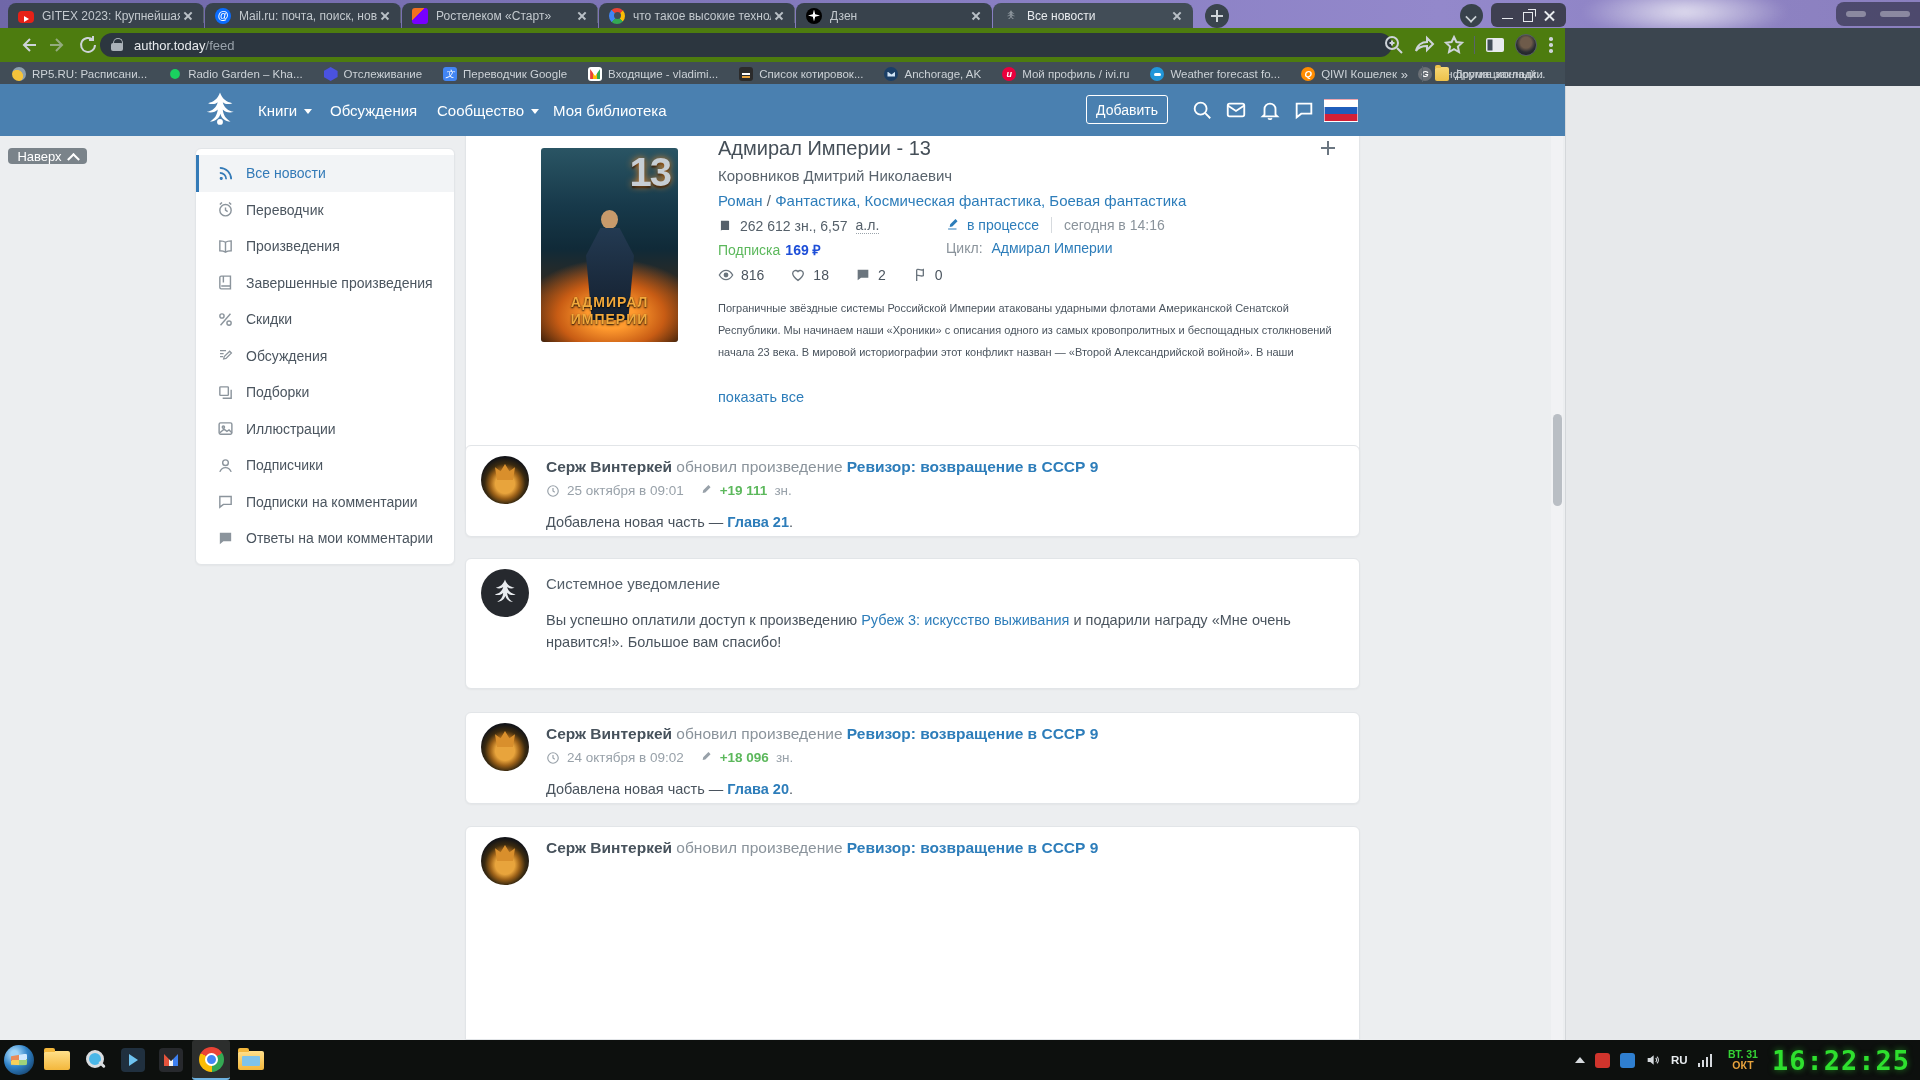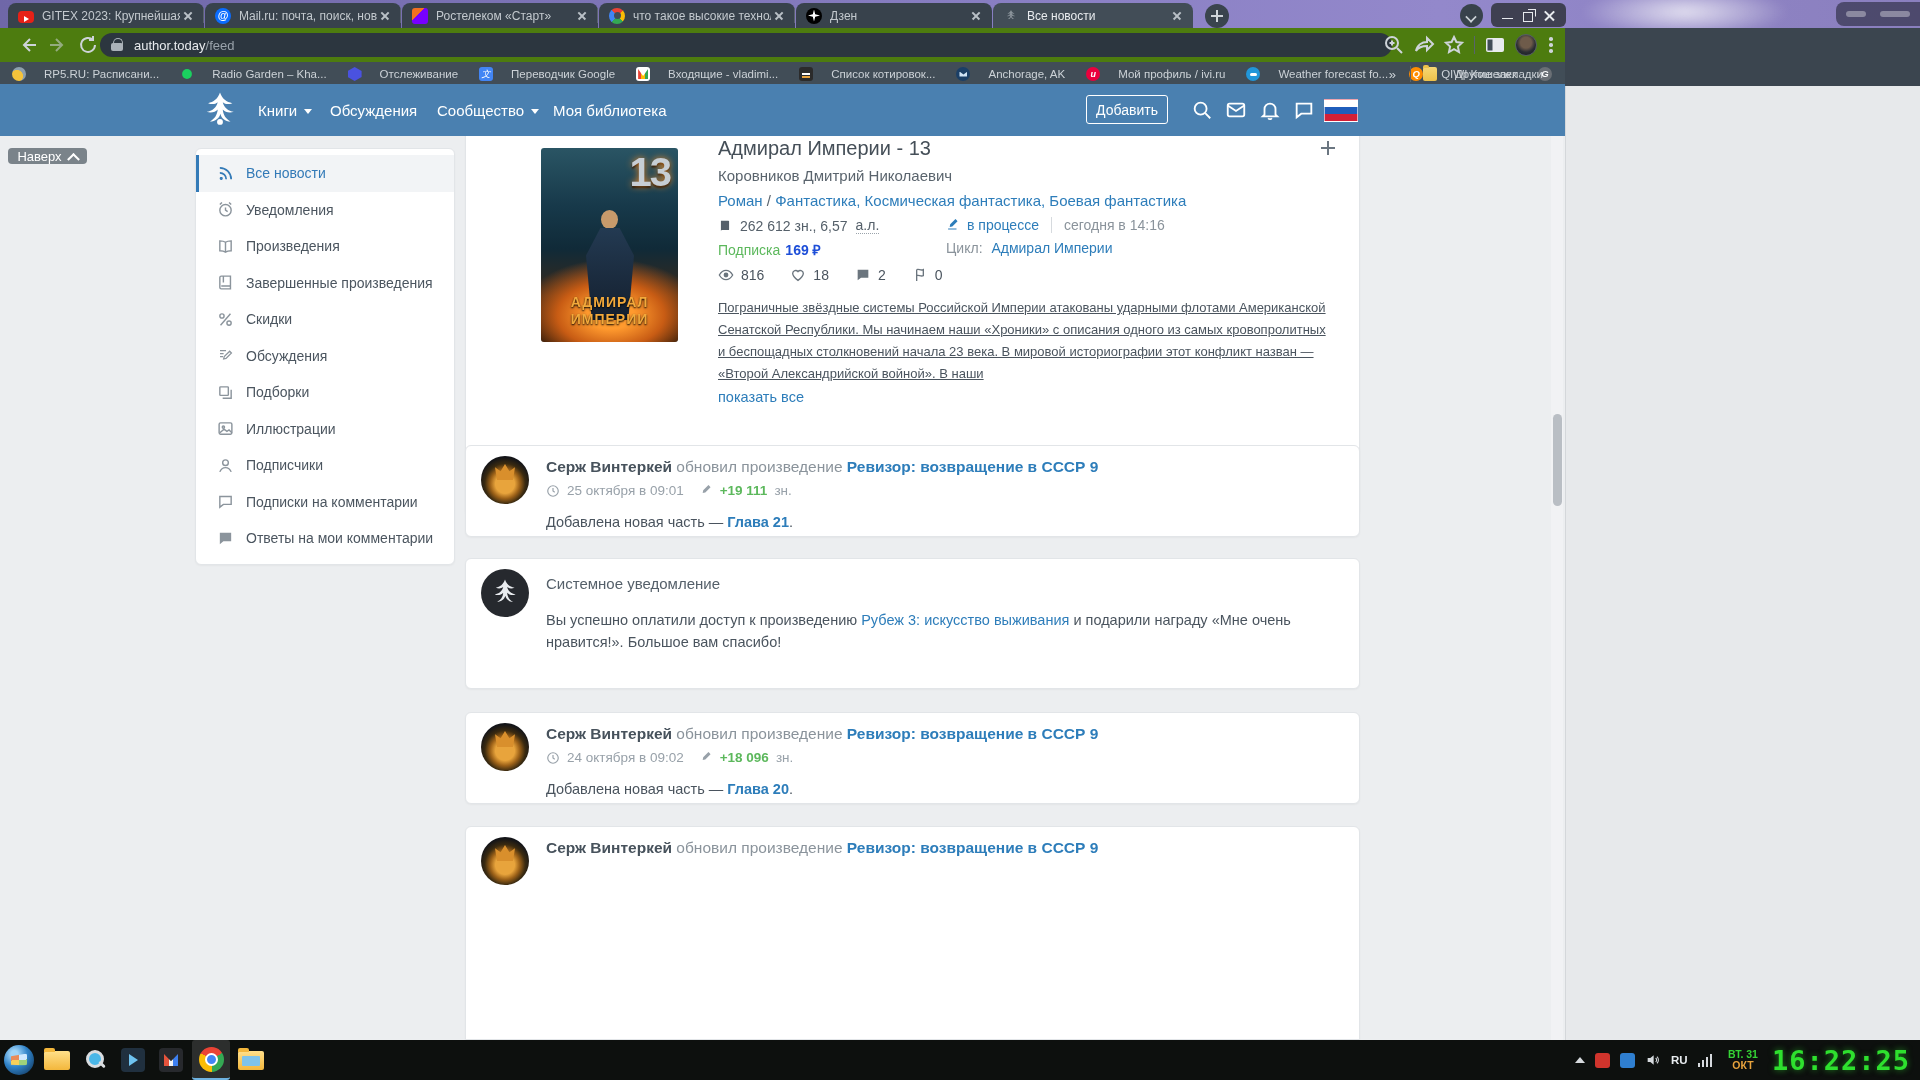--- a/index.html
+++ b/index.html
@@ -73,21 +73,21 @@
   .tb-right .sep { width:1px; height:18px; background:#59636c; margin:0 8px; }
   .avatar-btn { width:22px; height:22px; border-radius:50%; margin:0 8px;
     background:radial-gradient(circle at 50% 38%,#6e5b4a 0 34%,#2a2d33 60%,#17191d 100%); border:1px solid #555e66; }
   .kebab { width:4px; height:16px; margin:0 12px 0 4px; position:relative; }
   .kebab:before { content:""; position:absolute; left:0; top:0; width:3.5px; height:3.5px; border-radius:50%; background:#ced4d9; box-shadow:0 6px 0 #ced4d9, 0 12px 0 #ced4d9; }
 
   
   .bmbar { position:absolute; left:0; top:62px; width:1565px; height:24px; background:#414d57;
     display:flex; align-items:center; padding-left:12px; }
   .bm { display:flex; align-items:center; margin-right:21px; white-space:nowrap; }
-  .bm .bmlabel { font-size:11.5px; color:#ccd2d7; margin-left:18px; }
+  .bm .bmlabel { font-size:11.5px; color:#ccd2d7; margin-left:6px; }
   .bmi { width:14px; height:14px; border-radius:3px; position:relative; flex:0 0 14px; }
   .bmi-rp5 { background:radial-gradient(circle at 35% 65%,#f5c33b 0 45%,#8ea0ad 50%); border-radius:50%; }
   .bmi-radio { background:#1ad05f; border-radius:50%; transform:scale(.7); }
   .bmi-track { background:#4a52e0; clip-path:polygon(50% 0,100% 28%,100% 72%,50% 100%,0 72%,0 28%); }
   .bmi-gtr { background:#4285f4; }
   .bmi-gtr:after { content:"文"; position:absolute; inset:0; color:#fff; font-size:9px; text-align:center; line-height:14px; }
   .bmi-gmail { background:#fff; }
   .bmi-gmail:after { content:""; position:absolute; inset:2px; background:linear-gradient(90deg,#ea4335 0 30%,#fbbc05 30% 70%,#34a853 70%); clip-path:polygon(0 0,50% 70%,100% 0,100% 100%,0 100%); }
   .bmi-inv { background:#2b2b2b; }
   .bmi-inv:after { content:""; position:absolute; left:3px; bottom:3px; width:8px; height:2px; background:#e8a33d; box-shadow:0 -3px 0 #fff; }
@@ -170,21 +170,21 @@
   .b-status { position:absolute; left:480px; top:124px; font-size:14px; display:flex; align-items:center; }
   .ic-pencil { width:14px; height:14px; color:#2d7dba; margin-right:7px; }
   .vsep { width:1px; height:16px; background:#d6dade; margin:0 12px; }
   .b-updated { color:#8a939b; }
   .b-sub { position:absolute; left:252px; top:147px; font-size:14px; color:#5cb85c; }
   .b-sub b { color:#1d4ed8; margin-left:5px; }
   .b-cycle { position:absolute; left:480px; top:147px; font-size:14px; color:#8a939b; }
   .counters { position:absolute; left:252px; top:174px; display:flex; align-items:center; gap:26px; font-size:14px; color:#4b555f; }
   .counters .cnt { display:flex; align-items:center; gap:7px; }
   .counters svg { width:16px; height:16px; color:#6b757e; }
-  .b-desc { position:absolute; left:252px; top:204px; width:614px; font-size:13px; line-height:22px; color:#4a545e;text-decoration:underline; }
+  .b-desc { position:absolute; left:252px; top:204px; width:614px; font-size:11px; line-height:22px; color:#4a545e; }
   .b-showall { position:absolute; left:252px; top:296px; font-size:14.5px; }
 
   
   .feed-avatar { position:absolute; left:15px; top:10px; width:48px; height:48px; border-radius:50%; overflow:hidden; }
   .av-serj { background:radial-gradient(circle at 50% 58%,#e8a43c 0 26%,#9c6118 40%,#3a2a10 55%,#131418 72%); }
   .av-serj:after { content:""; position:absolute; left:14px; top:8px; width:20px; height:16px; background:#d98f2c;
     clip-path:polygon(10% 100%,0 20%,28% 45%,50% 0,72% 45%,100% 20%,90% 100%); }
   .av-system { background:#26292e; display:flex; align-items:center; justify-content:center; }
   .av-system svg { width:34px; height:34px; }
   .f-body { position:absolute; left:80px; top:12px; right:20px; }
@@ -474,21 +474,21 @@
         <span class="si"><svg viewBox="0 0 24 24" fill="none" stroke="currentColor" stroke-width="2.4">
               <path d="M5 19a1 1 0 1 0 0-.01M4 11a9 9 0 0 1 9 9M4 4a16 16 0 0 1 16 16"></path>
             </svg></span>
         <span>Все новости</span>
       </div>
       <div class="side-item">
         <span class="si"><svg viewBox="0 0 24 24" fill="none" stroke="currentColor" stroke-width="2">
               <circle cx="12" cy="13" r="8"></circle>
               <path d="M12 9v4l3 2M4 5l3-3M20 5l-3-3"></path>
             </svg></span>
-        <span>Уведомления</span>
+        <span>Переводчик</span>
       </div>
       <div class="side-item">
         <span class="si"><svg viewBox="0 0 24 24" fill="none" stroke="currentColor" stroke-width="2">
               <path d="M12 6c-2-1.5-5-2-8-2v14c3 0 6 .5 8 2 2-1.5 5-2 8-2V4c-3 0-6 .5-8 2zM12 6v14"></path>
             </svg></span>
         <span>Произведения</span>
       </div>
       <div class="side-item">
         <span class="si"><svg viewBox="0 0 24 24" fill="none" stroke="currentColor" stroke-width="2">
               <path d="M6 3h13v18H6a2 2 0 0 1-2-2V5a2 2 0 0 1 2-2zM6 17h13M9 3v9"></path>

